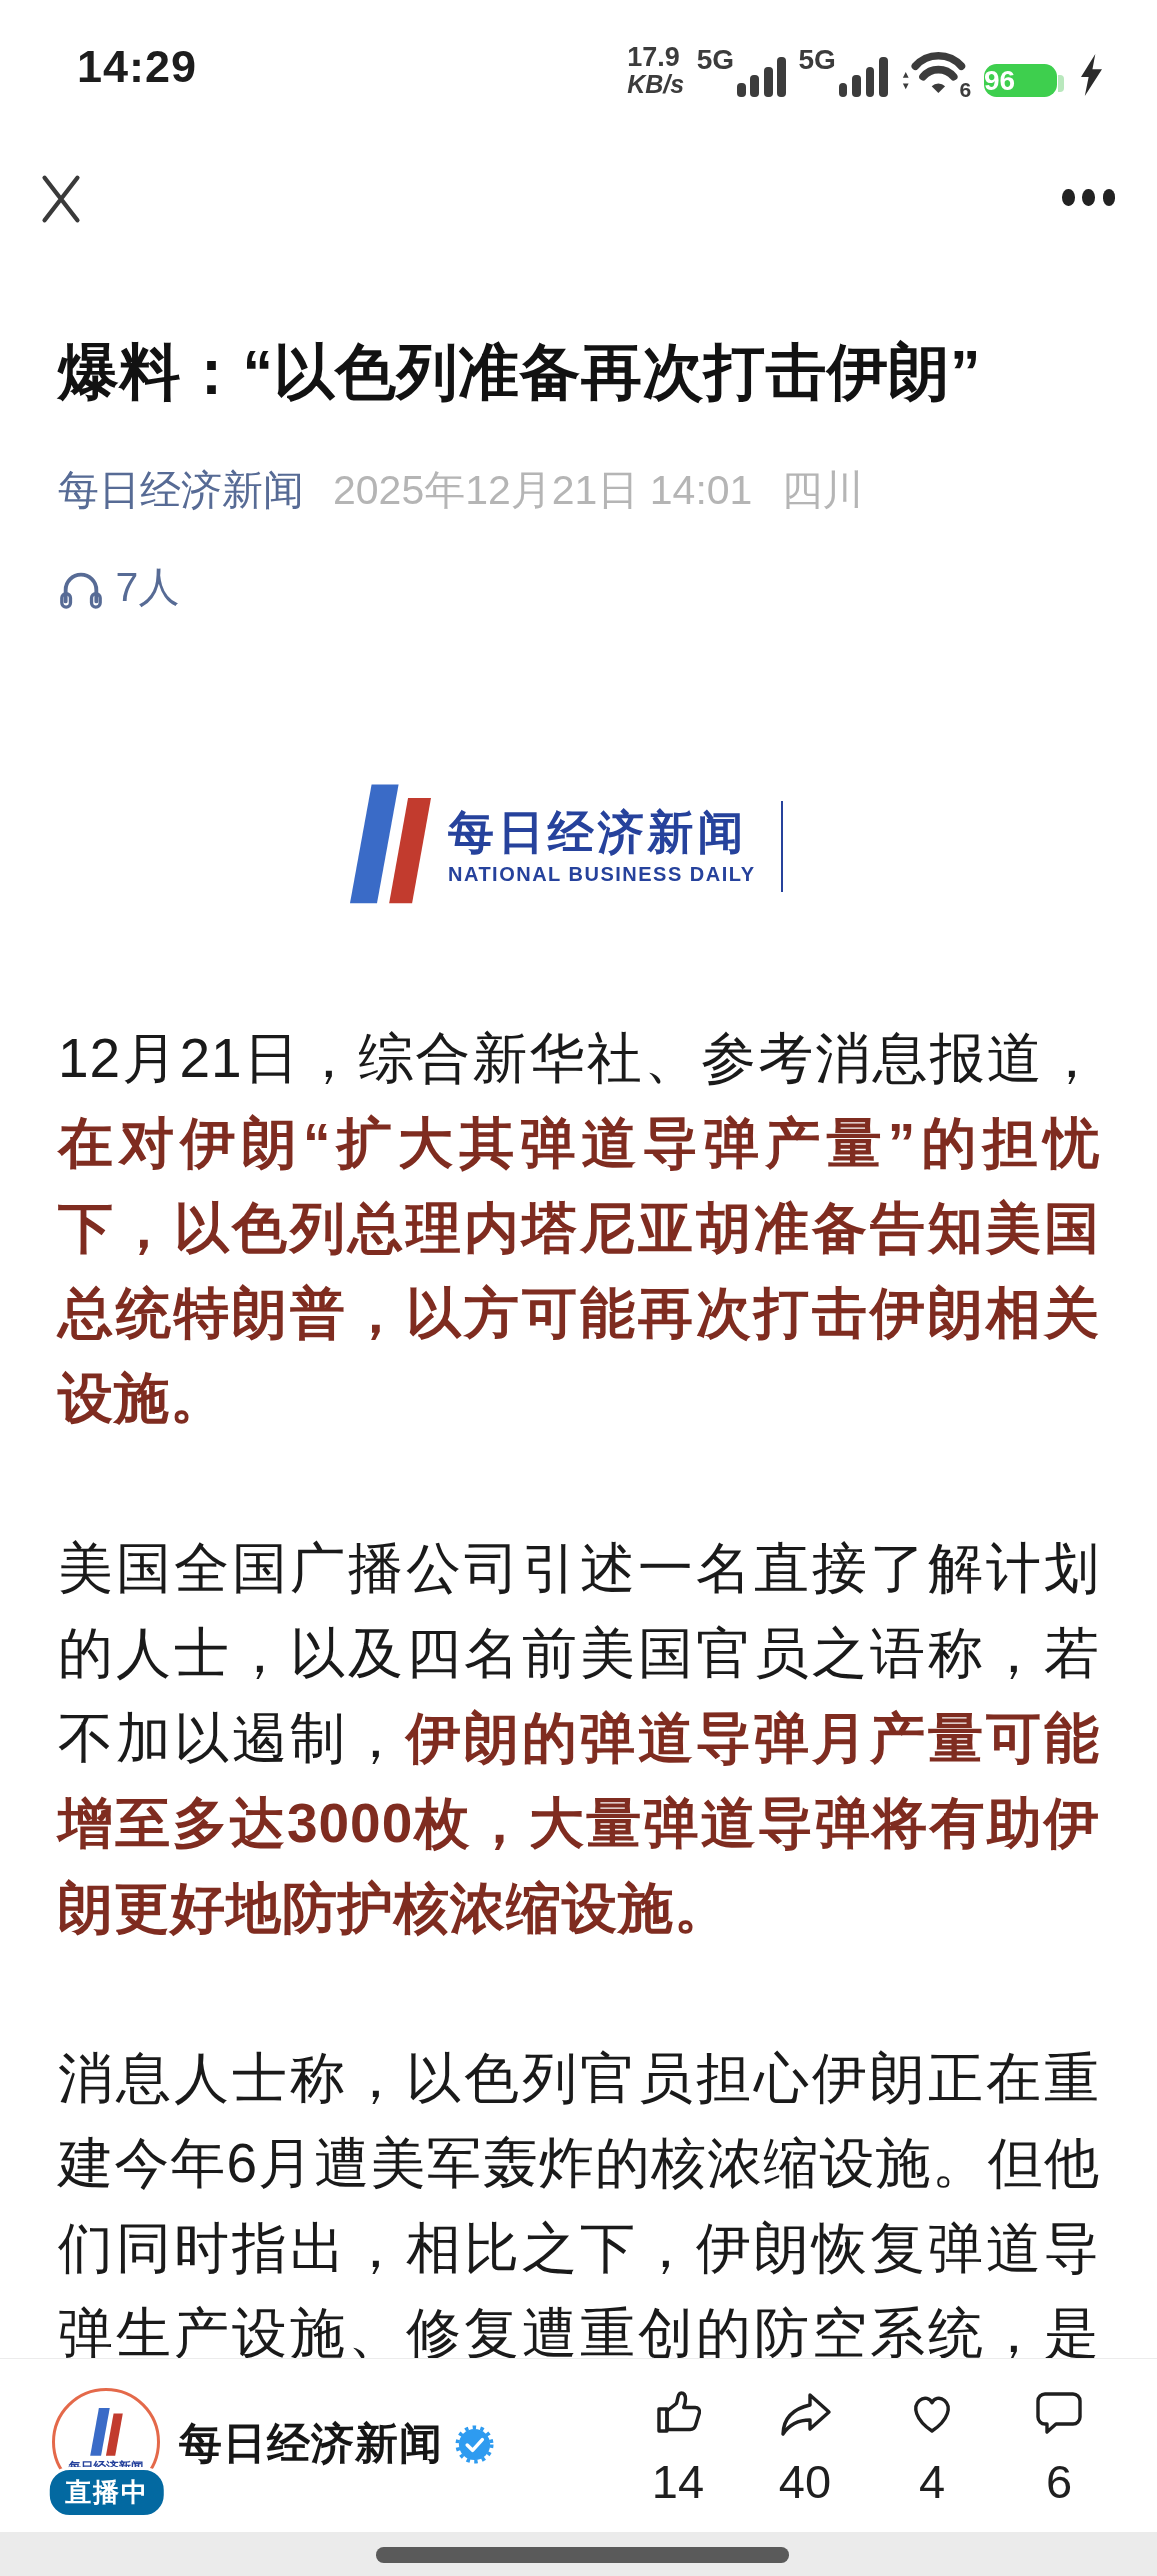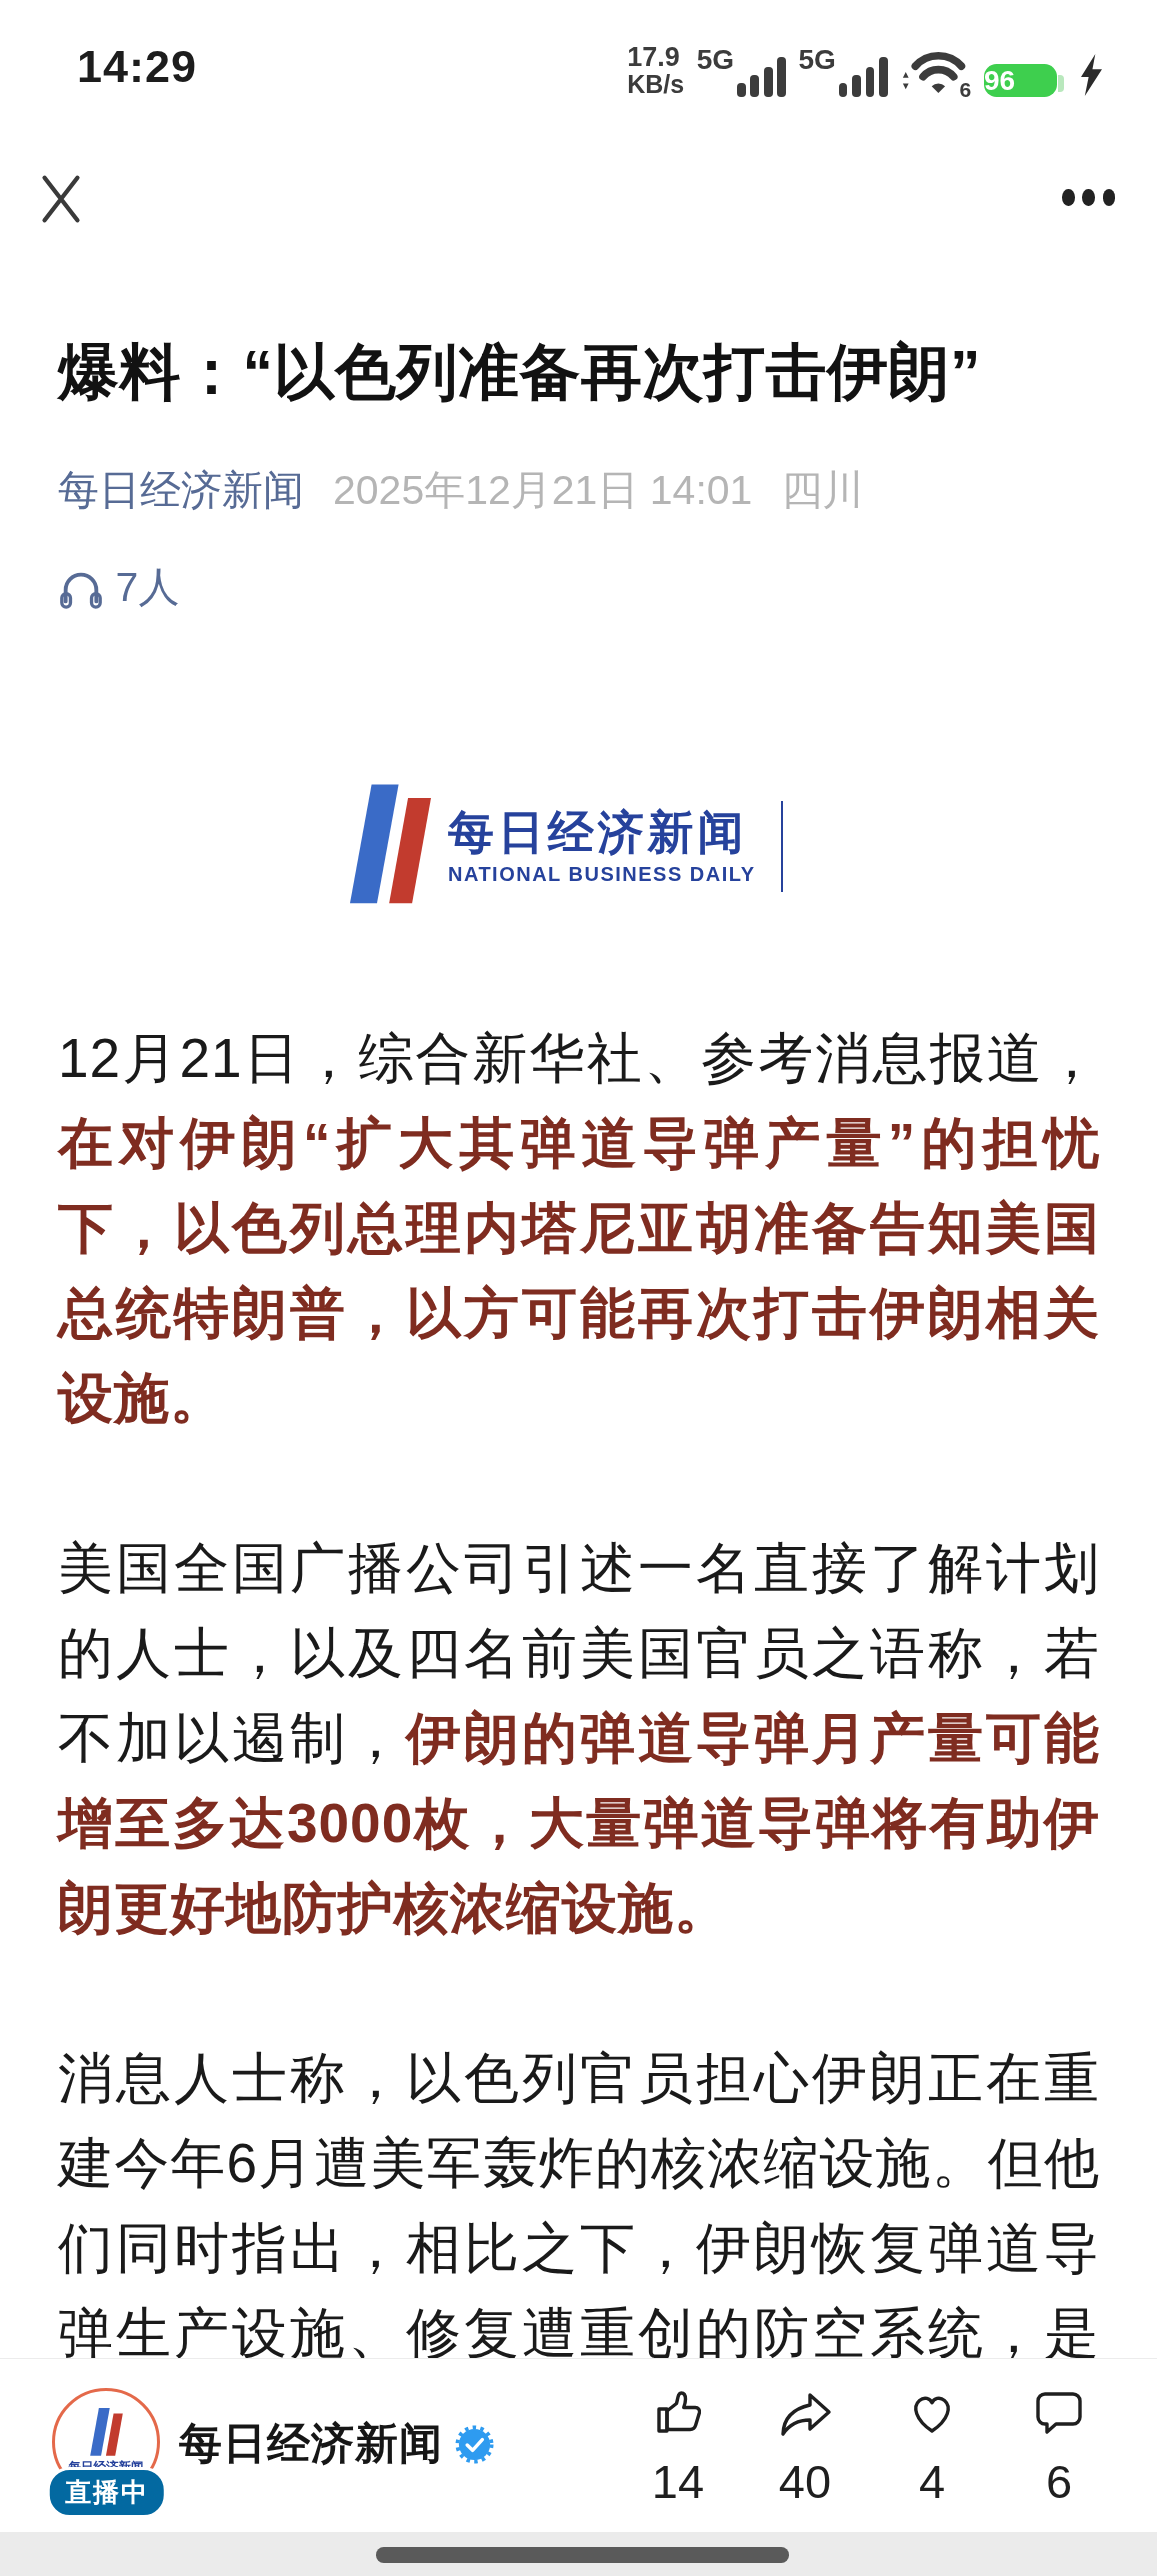--- a/index.html
+++ b/index.html
@@ -3,21 +3,21 @@
 <meta charset="utf-8">
 <style>
   html,body{margin:0;padding:0;}
   body{width:1158px;height:2576px;position:relative;background:#ffffff;
        font-family:"Liberation Sans","DejaVu Sans",sans-serif;color:#1a1a1a;overflow:hidden;}
 
   
   .time{position:absolute;left:77px;top:41px;font-size:45px;font-weight:700;color:#1d1d1d;letter-spacing:1px;}
   .status-right{position:absolute;right:54px;top:33px;height:64px;display:flex;align-items:flex-end;gap:12.5px;}
   .speed{display:flex;flex-direction:column;align-items:flex-start;line-height:1.02;color:#3c3c3c;font-weight:700;}
-  .speed .v{font-size:27px;} .speed .u{font-size:25px;}
+  .speed .v{font-size:27px;} .speed .u{font-size:25px;font-style:italic;}
   .simgroup{display:flex;align-items:flex-end;}
   .simlabel{font-size:28px;font-weight:700;color:#3c3c3c;margin-bottom:21px;margin-right:2.9px;}
   .bars{display:flex;align-items:flex-end;gap:4.8px;}
   .bars i{display:block;width:8.7px;background:#3c3c3c;border-radius:3.9px;}
   .bars i:nth-child(1){height:14.5px;} .bars i:nth-child(2){height:22px;}
   .bars i:nth-child(3){height:30px;} .bars i:nth-child(4){height:40px;}
   .battery{position:relative;width:73px;height:33px;background:#3ecf4e;border-radius:12.5px;
            display:flex;align-items:center;justify-content:flex-start;}
   .battery span{color:#fff;font-size:28px;font-weight:700;}
   .battery .nub{position:absolute;right:-6.8px;top:10.6px;width:5.8px;height:17.4px;background:#b9e8bd;border-radius:0 3.9px 3.9px 0;}

